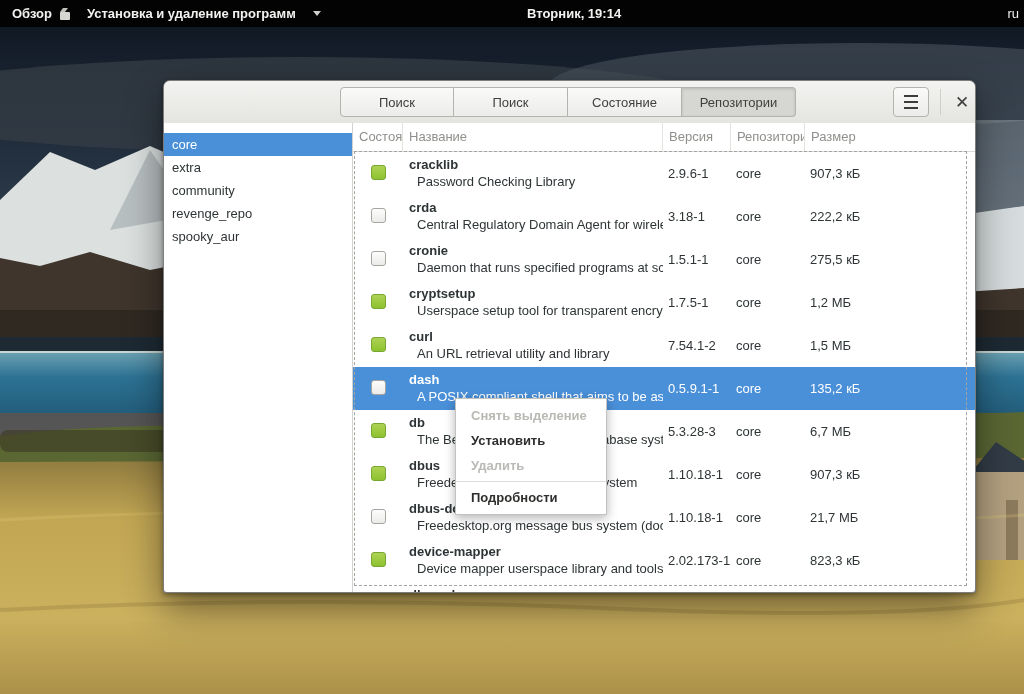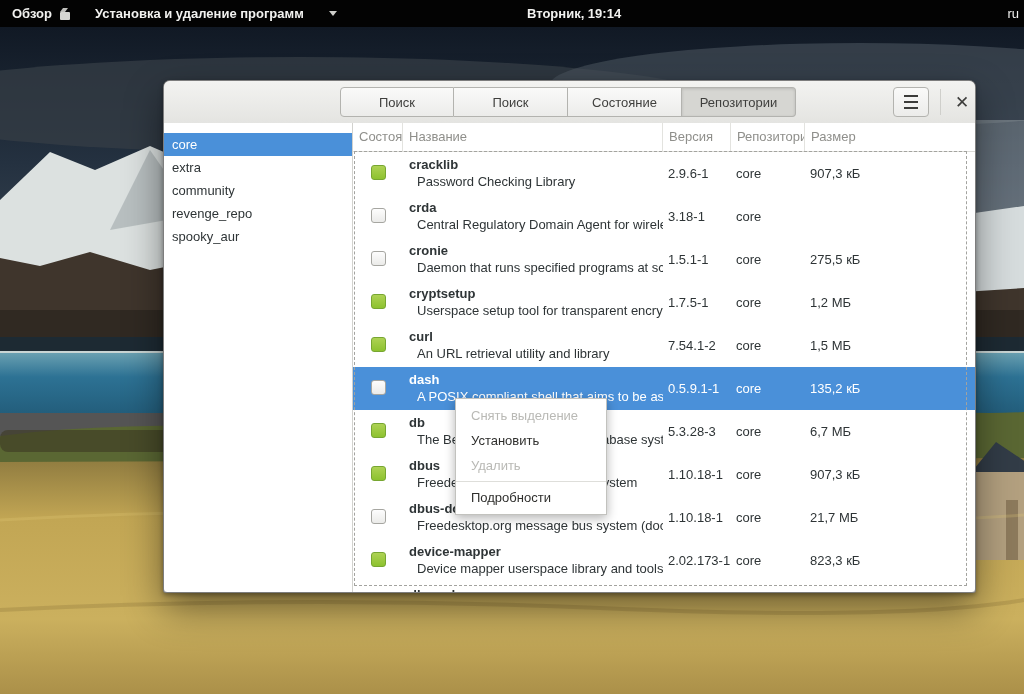--- a/index.html
+++ b/index.html
@@ -8,21 +8,21 @@
   #screen{position:absolute;inset:0;width:1024px;height:694px;overflow:hidden;}
 
   
   #wallpaper{position:absolute;inset:0;z-index:0;}
 
   
   #topbar{position:absolute;left:0;top:0;width:1024px;height:27px;background:#030303;
           color:#f2f2f0;font-size:13px;z-index:40;}
   #activities{position:absolute;left:0;top:0;height:27px;display:flex;align-items:center;
               padding:0 12px;font-weight:700;}
-  #appmenu{position:absolute;left:58px;top:0;height:27px;display:flex;align-items:center;gap:23px;}
+  #appmenu{position:absolute;left:58px;top:0;height:27px;display:flex;align-items:center;gap:15px;}
   #appmenu .title{font-weight:700;}
   .chev{width:0;height:0;border-left:4px solid transparent;border-right:4px solid transparent;
         border-top:5px solid #cfcfcb;margin-left:2px;}
   #clock{position:absolute;left:527px;top:0;height:27px;display:flex;align-items:center;font-weight:700;}
   #kbd{position:absolute;right:5px;top:0;height:27px;display:flex;align-items:center;}
 
   
   #window{position:absolute;left:163px;top:80px;width:813px;height:513px;z-index:10;
           border-radius:7px 7px 3px 3px;background:#ececea;
           box-shadow:0 2px 5px rgba(0,0,0,.35),0 16px 38px rgba(0,0,0,.45);
@@ -79,21 +79,21 @@
   .cell-size{flex:1;}
   .cell-version,.cell-repo,.cell-size{font-size:13px;color:#2e3436;line-height:43px;
       padding-left:5px;box-sizing:border-box;white-space:nowrap;overflow:hidden;}
   .row.selected .pkg-name,.row.selected .pkg-desc,.row.selected .cell-version,
   .row.selected .cell-repo,.row.selected .cell-size{color:#fff;}
 
   
   #context-menu{position:absolute;left:455px;top:398px;width:152px;z-index:50;background:#fff;
                 border:1px solid #c2c2be;box-shadow:0 3px 10px rgba(0,0,0,.3);padding:4px 0;
                 box-sizing:border-box;}
-  .menu-item{height:25px;line-height:25px;padding-left:15px;font-size:13px;color:#2f2f2d;white-space:nowrap;}
+  .menu-item{height:25px;line-height:25px;padding-left:15px;font-size:13px;color:#2f2f2d;white-space:nowrap;font-weight:bold;}
   .menu-item.disabled{color:#b9b9b5;}
   .menu-sep{height:1px;background:#dededa;margin:3px 0;}
 </style>
 </head>
 <body>
 
 <div id="screen">
 
   <div id="wallpaper">
     <svg width="1024" height="694" viewBox="0 0 1024 694" preserveAspectRatio="none">
@@ -201,20 +201,21 @@
             <div class="row">
               <div class="cell-state">
                 <div class="checkbox unchecked"></div>
               </div>
               <div class="cell-name">
                 <div class="pkg-name">crda</div>
                 <div class="pkg-desc">Central Regulatory Domain Agent for wireless netw</div>
               </div>
               <div class="cell-version">3.18-1</div>
               <div class="cell-repo">core</div>
+              <div class="cell-size">222,2 кБ</div>
             </div>
             <div class="row">
               <div class="cell-state">
                 <div class="checkbox unchecked"></div>
               </div>
               <div class="cell-name">
                 <div class="pkg-name">cronie</div>
                 <div class="pkg-desc">Daemon that runs specified programs at scheduled</div>
               </div>
               <div class="cell-version">1.5.1-1</div>

